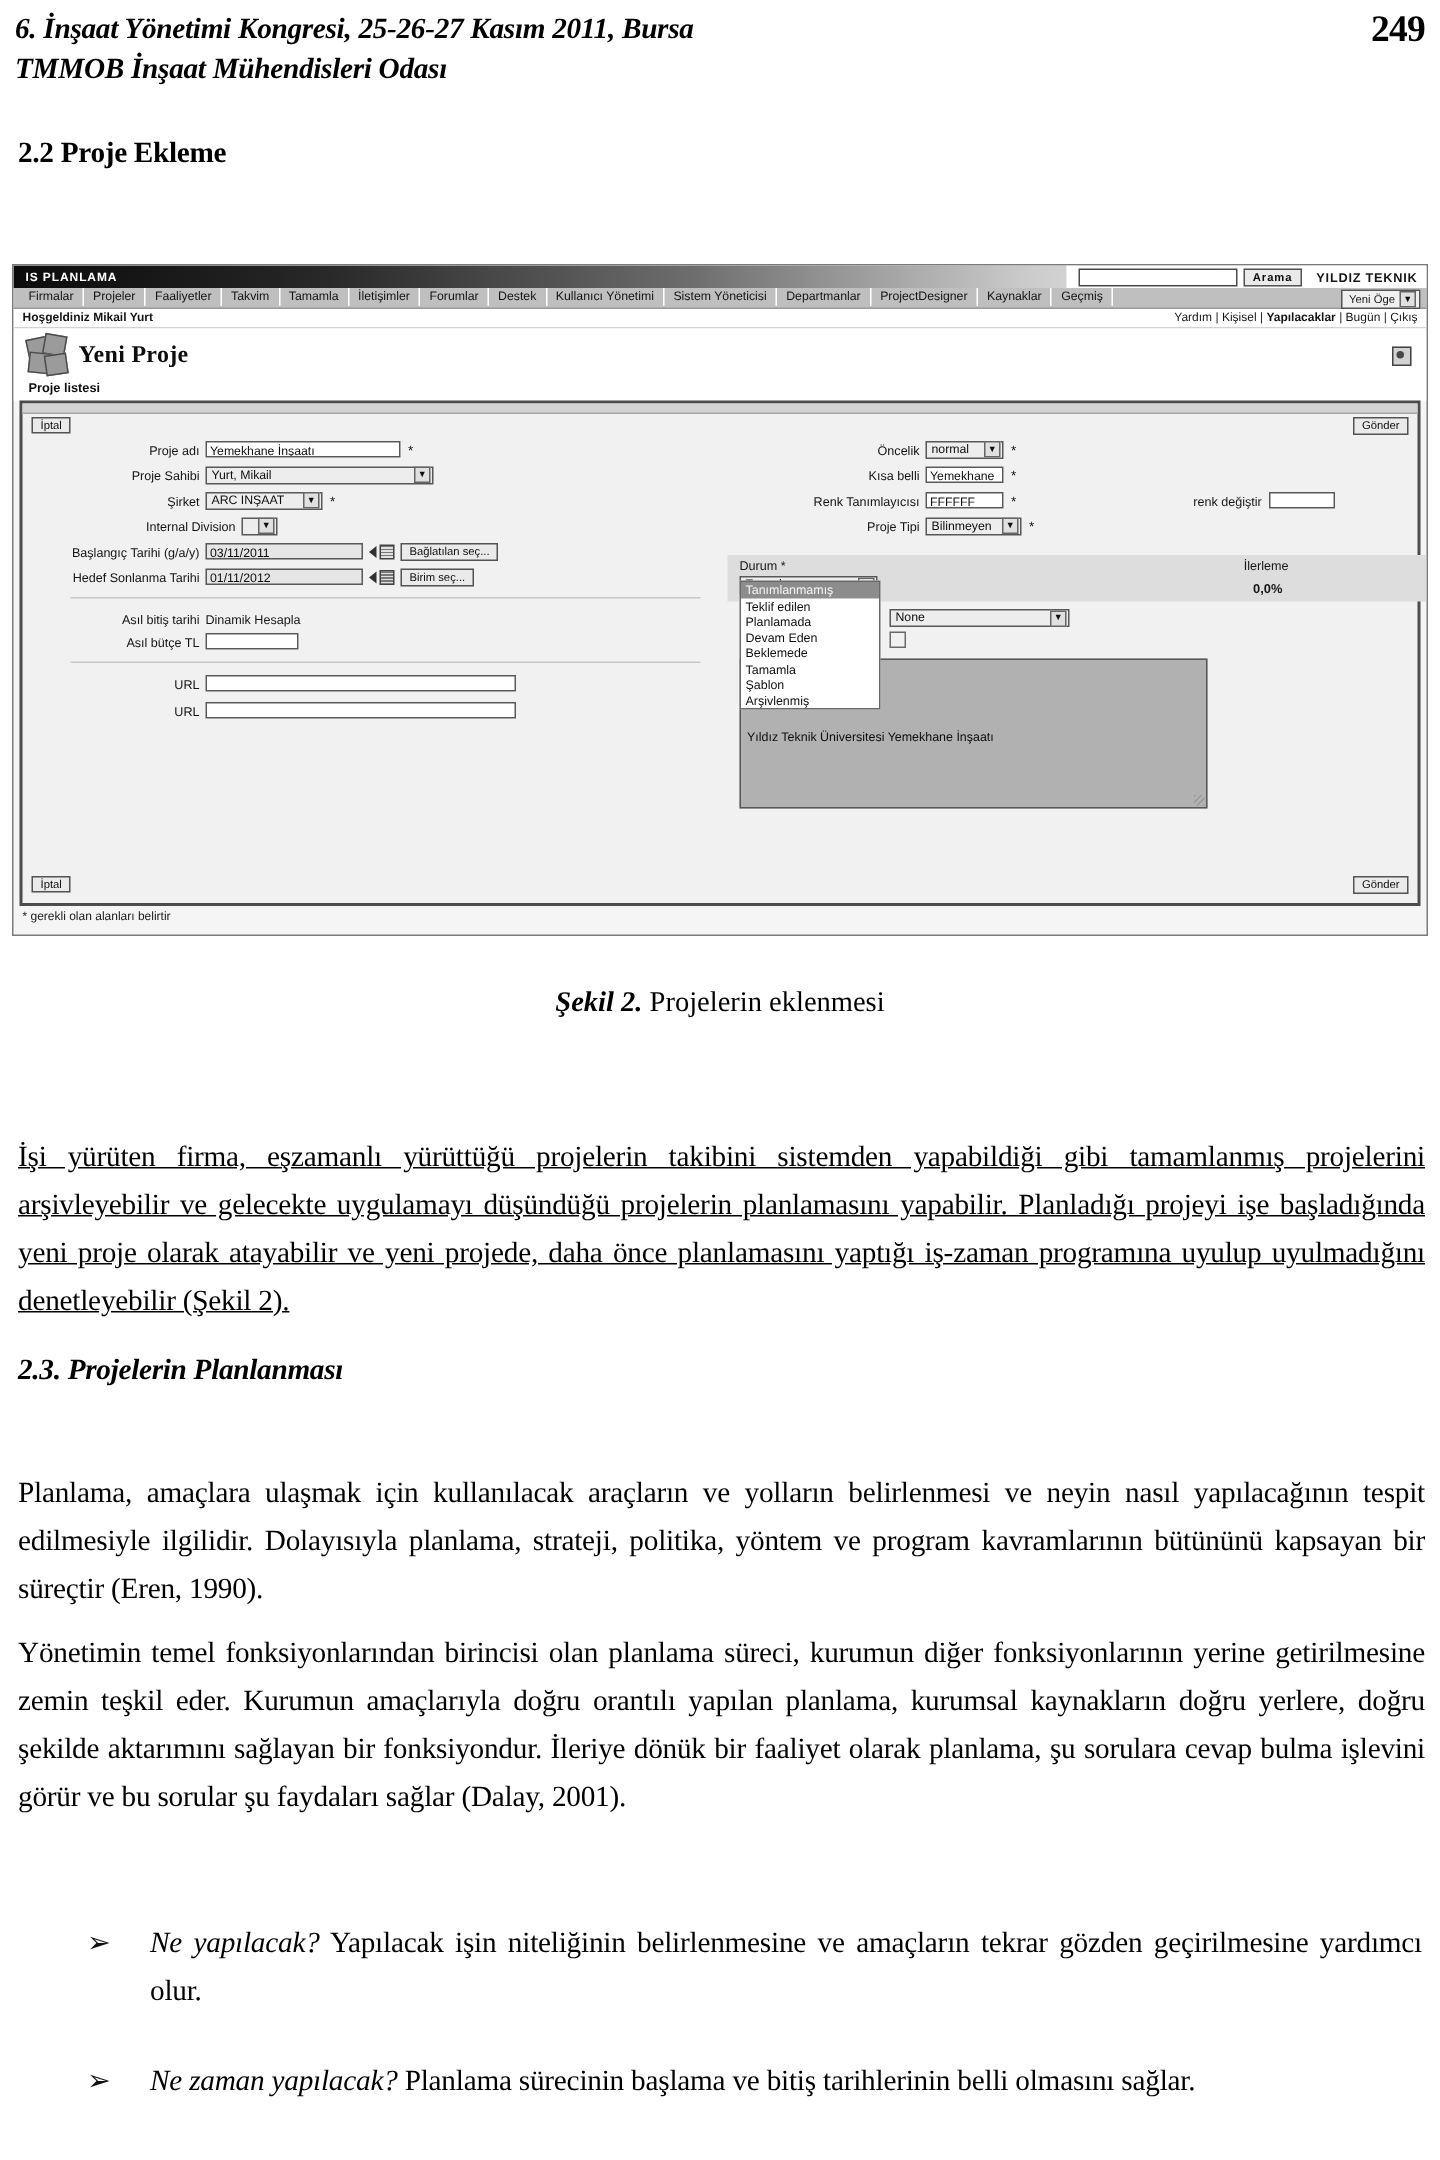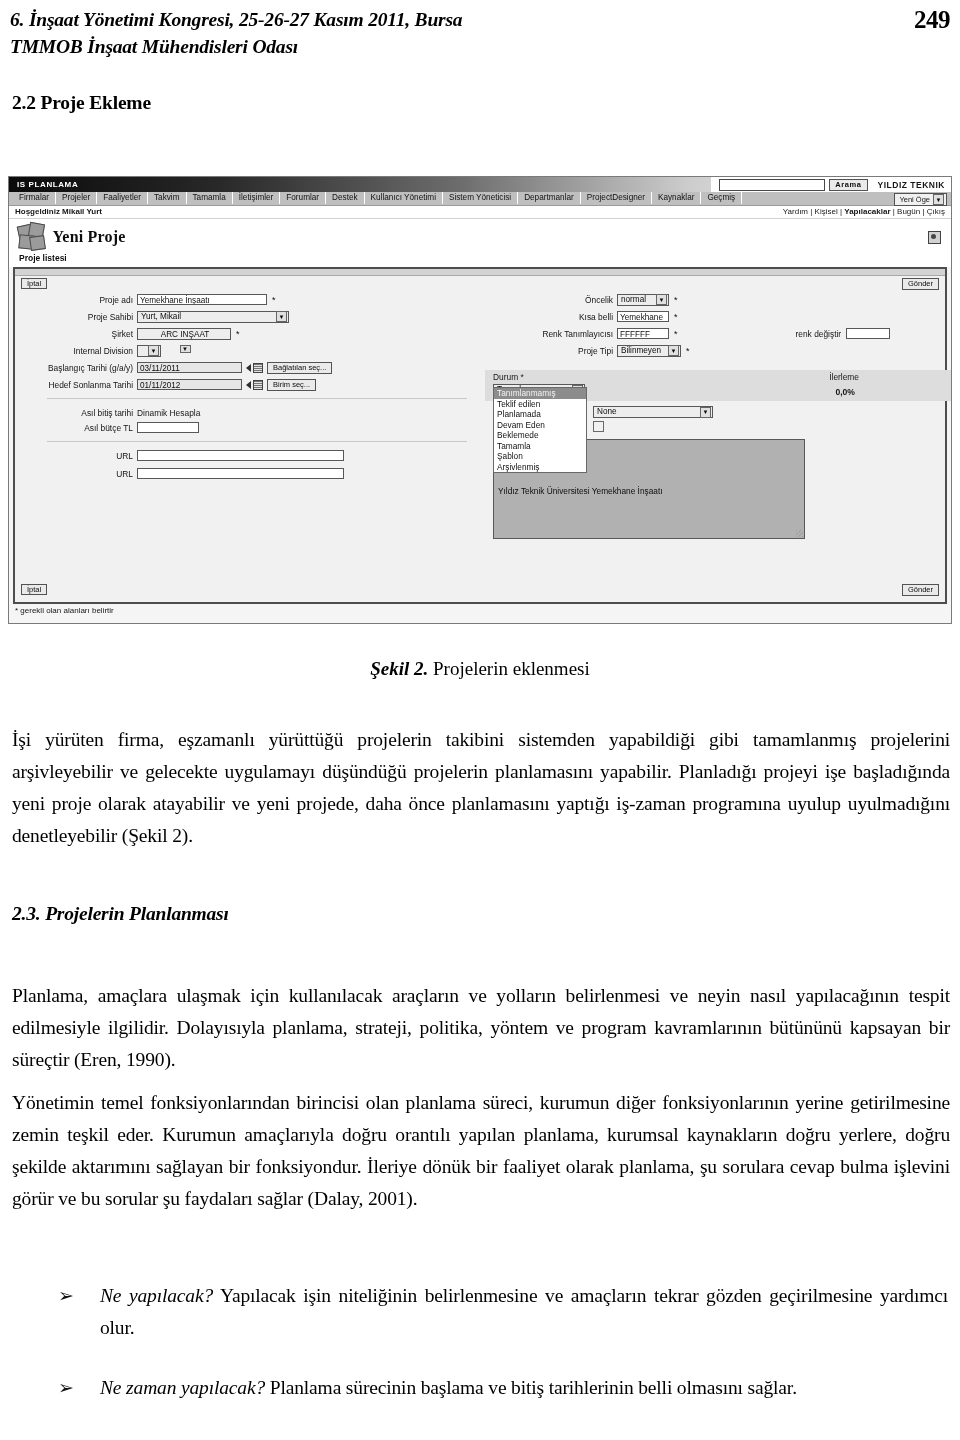--- a/index.html
+++ b/index.html
@@ -426,21 +426,21 @@
     position: absolute;
     left: 12px;
     width: 938px;
     font-family: "Liberation Serif", serif;
     font-size: 19.5px;
     line-height: 32px;
     text-align: justify;
     text-justify: inter-word;
     letter-spacing: -0.15px;
   }
-  #para-1 { top: 724px; }
+  #para-1 { top: 756px; text-decoration: underline; }
   #para-2 { top: 980px; }
   #para-3 { top: 1087px; }
 
   .bullets {
     position: absolute;
     left: 58px;
     width: 890px;
     top: 1280px;
   }
   .bullet {
@@ -553,28 +553,28 @@
         <div class="frow" style="margin-bottom:2px;">
           <span class="flabel" style="width:118px;">Proje Sahibi</span>
           <span class="fsel" style="width:152px;">
             <span>Yurt, Mikail</span>
             <span class="arrow-box">▼</span>
           </span>
         </div>
 
         <div class="frow" style="margin-bottom:2px;">
           <span class="flabel" style="width:118px;">Şirket</span>
-          <span class="fsel" style="width:94px;flex-direction:column;">
+          <span class="fsel" style="width:78px;">
             <span>ARC INŞAAT</span>
             <span class="arrow-box">▼</span>
           </span>
           <span class="req">*</span>
         </div>
 
-        <div class="frow" style="margin-bottom:2px;">
+        <div class="frow" style="margin-bottom:2px;margin-left:24px;">
           <span class="flabel" style="width:118px;">Internal Division</span>
           <span class="fsel" style="width:24px;">
             <span></span>
             <span class="arrow-box">▼</span>
           </span>
         </div>
 
         <div class="frow" style="margin-bottom:2px;">
           <span class="flabel" style="width:118px;">Başlangıç Tarihi (g/a/y)</span>
           <span class="fin grey" style="width:105px;">03/11/2011</span>

